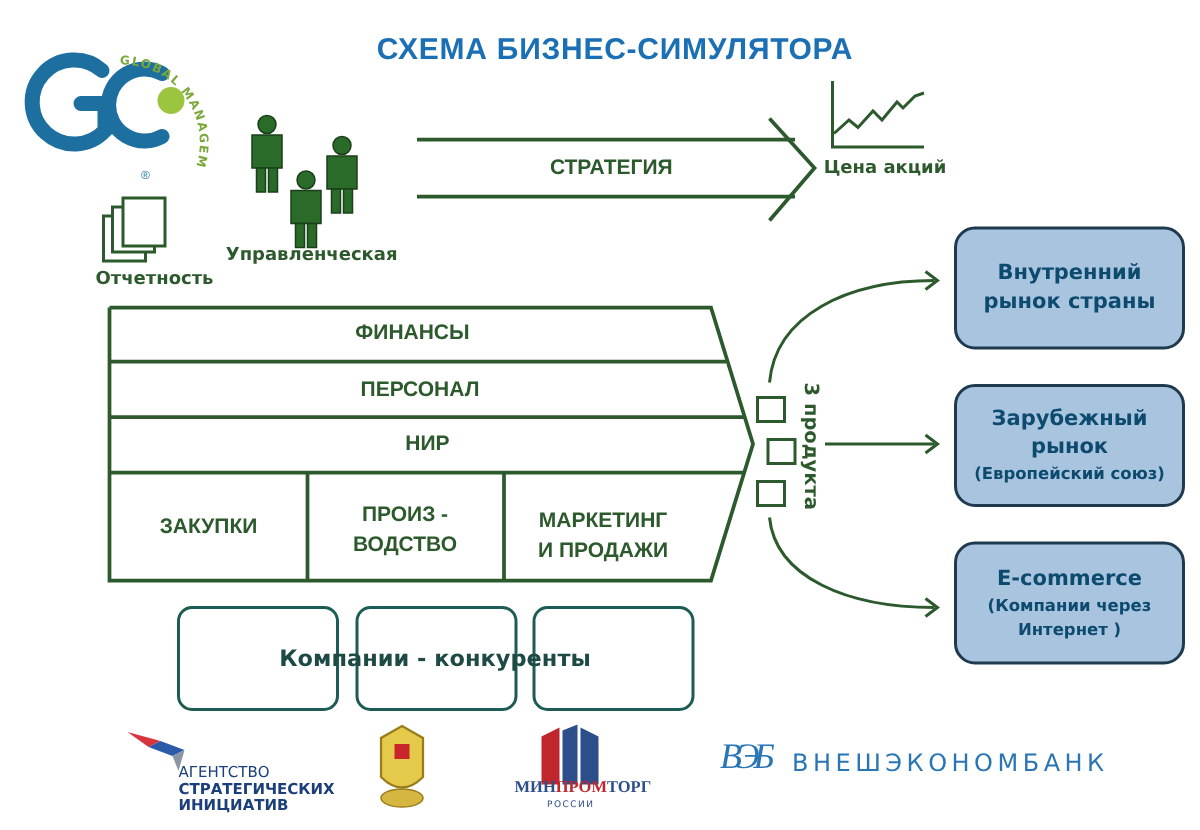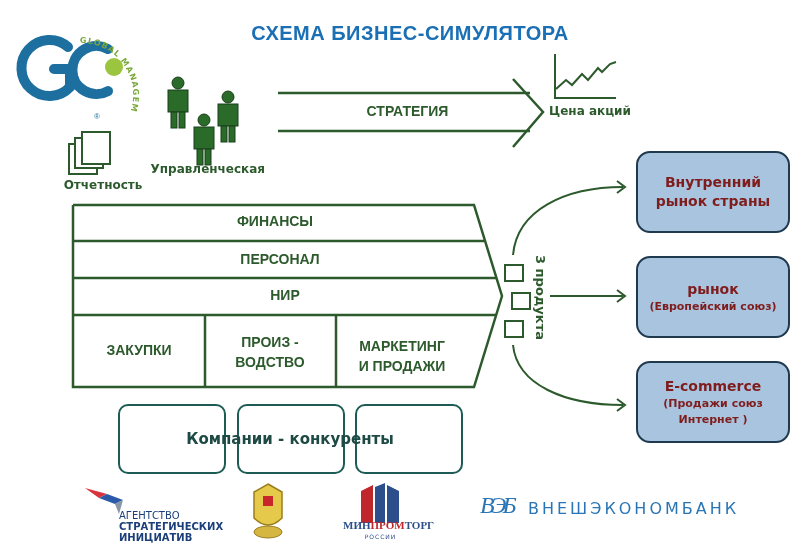--- a/index.html
+++ b/index.html
@@ -2,21 +2,21 @@
 <html><head>
 <meta charset="utf-8">
 <style>
   html, body { margin:0; padding:0; background:#ffffff; }
   body { width:800px; height:553px; position:relative; overflow:hidden; font-family:"Liberation Sans", sans-serif; }
   .abs { position:absolute; }
   .title { left:190px; top:22px; width:440px; text-align:center; font-size:20px; font-weight:bold; color:#1a6fb5; letter-spacing:0.5px; }
   .g-text { color:#2d5a2d; font-weight:bold; }
   .label-small { font-size:12px; color:#2d5a2d; font-weight:bold; text-align:center; font-family:"DejaVu Sans", sans-serif; }
   .dept { font-size:14px; font-weight:bold; color:#2d5a2d; text-align:center; position:absolute; }
-  .market { position:absolute; background:#a9c4df; border:2px solid #1f3a4f; border-radius:14px; text-align:center; color:#7f1d1d; font-weight:bold; display:flex; flex-direction:column; justify-content:center; align-items:center; font-family:"DejaVu Sans", sans-serif; }
+  .market { position:absolute; background:#a9c4df; border:2px solid #1f3a4f; border-radius:14px; text-align:center; color:#0c4a6e; font-weight:bold; display:flex; flex-direction:column; justify-content:center; align-items:center; font-family:"DejaVu Sans", sans-serif; }
   .market .m1 { font-size:14px; line-height:19px; }
   .market .m2 { font-size:11px; line-height:16px; }
   .comp-box { position:absolute; top:404px; height:66px; border:2px solid #1d5c55; border-radius:10px; background:#fff; }
   .comp-label { left:100px; top:430px; width:380px; text-align:center; font-size:15px; font-weight:bold; color:#1d4a45; font-family:"DejaVu Sans", sans-serif; }
   .logo-text-agency { color:#1b3f7a; font-size:10px; line-height:11px; font-family:"DejaVu Sans", sans-serif; }
   .vneb { color:#2a75b5; font-size:16px; letter-spacing:3px; font-family:"DejaVu Sans", sans-serif;text-align:center; }
 </style>
 </head>
 <body>
 
@@ -131,26 +131,27 @@
     </g>
   </svg>
 </div>
 <div class="abs g-text" style="left:490px;top:290px;width:100px;text-align:center;font-size:13px;transform:rotate(90deg);transform-origin:center;font-family:'DejaVu Sans',sans-serif;">3 продукта</div>
 
 <div class="market" style="left:636px;top:151px;width:150px;height:78px;">
   <div class="m1">Внутренний</div>
   <div class="m1">рынок страны</div>
 </div>
 <div class="market" style="left:636px;top:256px;width:150px;height:78px;">
+  <div class="m1">Зарубежный</div>
   <div class="m1">рынок</div>
   <div class="m2">(Европейский союз)</div>
 </div>
 <div class="market" style="left:636px;top:361px;width:150px;height:78px;">
   <div class="m1">E-commerce</div>
-  <div class="m2">(Продажи союз</div>
+  <div class="m2">(Компании через</div>
   <div class="m2">Интернет )</div>
 </div>
 
 <div class="comp-box" style="left:118px;width:104px;"></div>
 <div class="comp-box" style="left:237px;width:104px;"></div>
 <div class="comp-box" style="left:355px;width:104px;"></div>
 <div class="abs comp-label">Компании - конкуренты</div>
 
 <div class="abs" style="left:85px;top:484px;width:130px;height:60px;">
   <svg width="40" height="32" style="position:absolute;left:0;top:0;">

